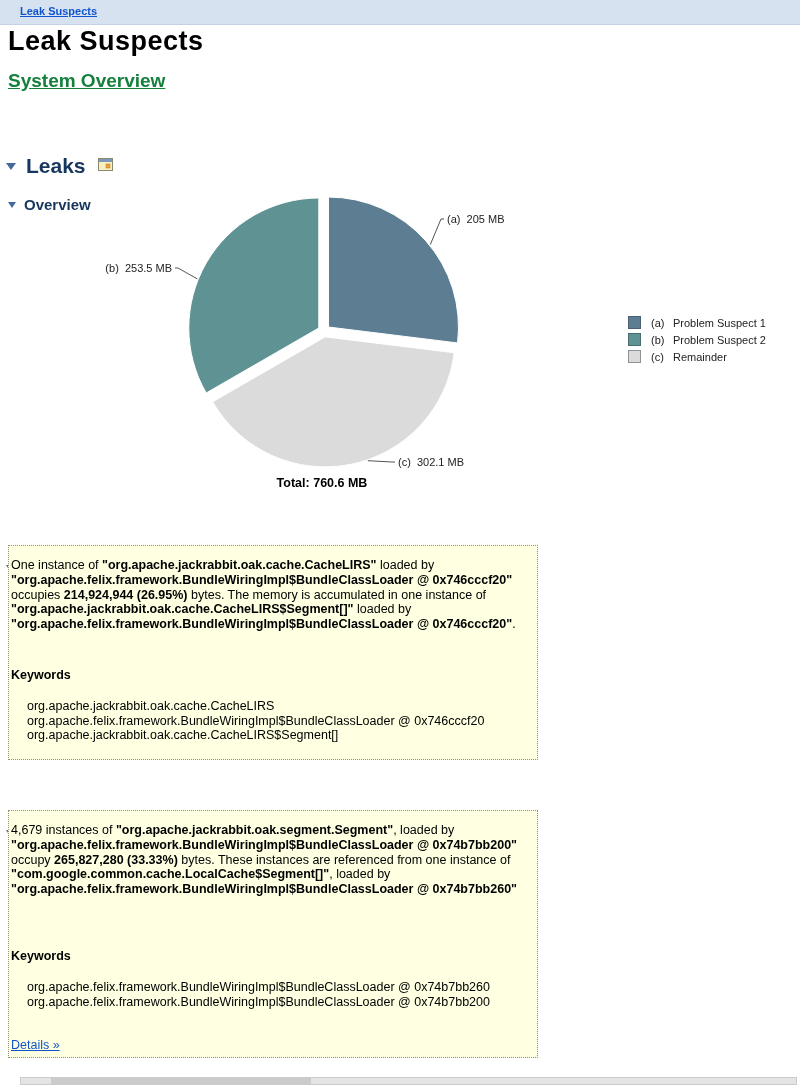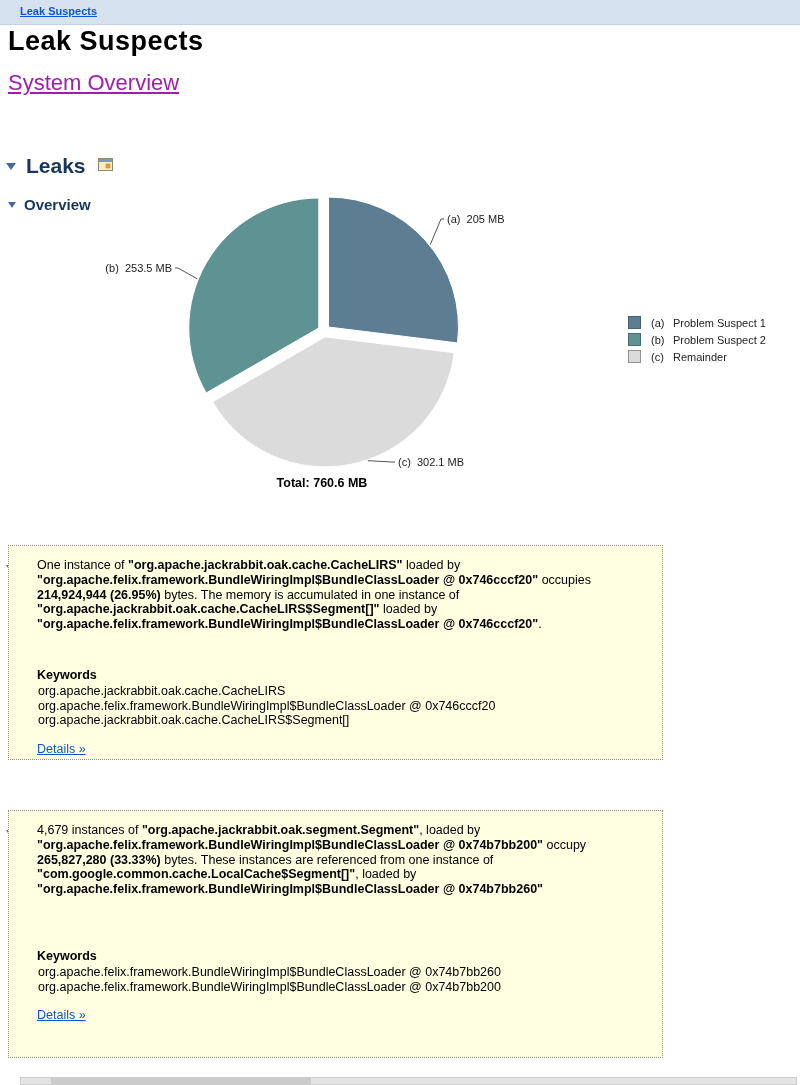--- a/index.html
+++ b/index.html
@@ -14,22 +14,22 @@
   }
   .topbar-link {
     position:absolute; left:20px; top:5px; font-size:11px; font-weight:bold;
     color:#1155cc; text-decoration:underline; cursor:pointer;
   }
   .page-title {
     position:absolute; top:26px; left:8px; margin:0;
     font-size:27px; font-weight:bold; color:#000; letter-spacing:0.5px;
   }
   .sys-overview {
-    position:absolute; top:70px; left:8px; font-size:22px; font-weight:normal;
-    color:#a21caf; text-decoration:underline; cursor:pointer;
+    position:absolute; top:70px; left:8px; font-size:19px; font-weight:bold;
+    color:#15803d; text-decoration:underline; cursor:pointer;
   }
   .sec-row { position:absolute; display:flex; align-items:center;margin-top:48px; }
   .twisty {
     width:0; height:0; display:inline-block;
     border-left:5px solid transparent; border-right:5px solid transparent;
     border-top:7px solid #44699d; cursor:pointer;
   }
   .twisty.small { border-left-width:4px; border-right-width:4px; border-top-width:6px; }
   .leaks-row { top:106px; left:6px; gap:10px; }
   .leaks-label { font-size:21px; font-weight:bold; color:#17365d; }
@@ -44,31 +44,31 @@
   .legend-label { font-size:11px; color:#222; }
   .suspect-row { left:6px; gap:8px; }
   .suspect-title { font-size:16px; font-weight:bold; color:#141414; }
   .err-icon {
     width:14px; height:14px; border-radius:50%; flex:0 0 auto;
     background:radial-gradient(circle at 35% 30%, #ef8c82, #ce3d39 75%);
     border:1px solid #9c2a24; color:#fff; font-size:8px; font-weight:bold;
     display:flex; align-items:center; justify-content:center; line-height:1;
   }
   .note-box {
-    position:absolute; left:8px; width:655px; overflow:hidden;
-    background:#ffffe1; border:1px dotted #8f8f82; padding:12px 28px;
+    position:absolute; left:8px; width:530px; overflow:hidden;
+    background:#ffffe1; border:1px dotted #8f8f82; padding:12px 2px;
     font-size:12.5px; line-height:1.18; color:#000;
   }
   .box1 { top:545px; height:215px; }
   .box2 { top:810px; height:248px; }
   .note-para { margin:0; }
   .note-para.p1 { min-height:88px; }
   .note-para.p2 { min-height:104px; }
   .kw-head { font-weight:bold; margin-top:22px; }
-  .kw-list { margin:1px; }
+  .kw-list { margin:16px; }
   .kw-line { white-space:nowrap; }
   .details-link {
     display:inline-block; margin-top:13px; font-size:12.5px;
     color:#1155cc; text-decoration:underline; cursor:pointer;
   }
   .hint-row { top:1066px; left:6px; gap:16px; }
   .hscrollbar {
     position:absolute; left:20px; right:3px; bottom:0; height:8px;
     background:#e4e4e4; border:1px solid #cccccc;
   }

